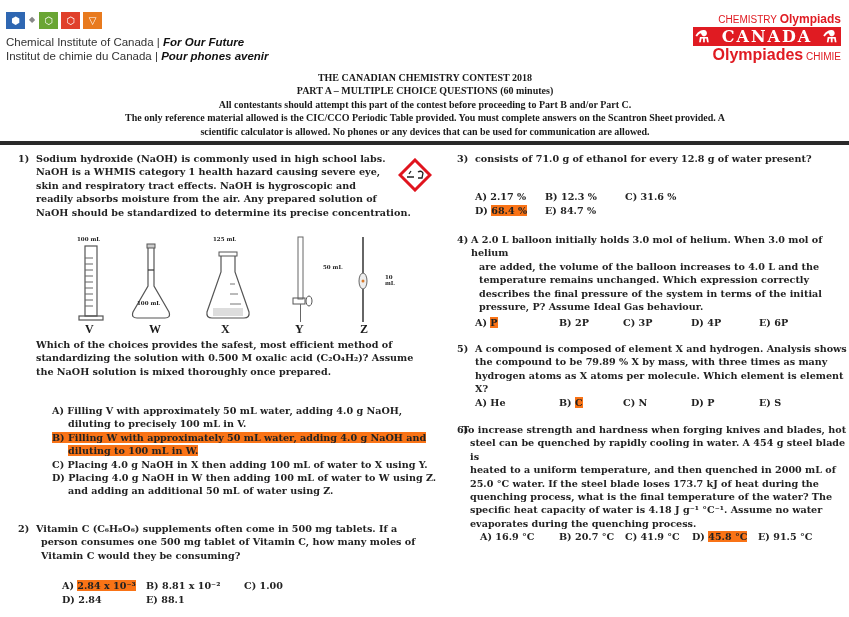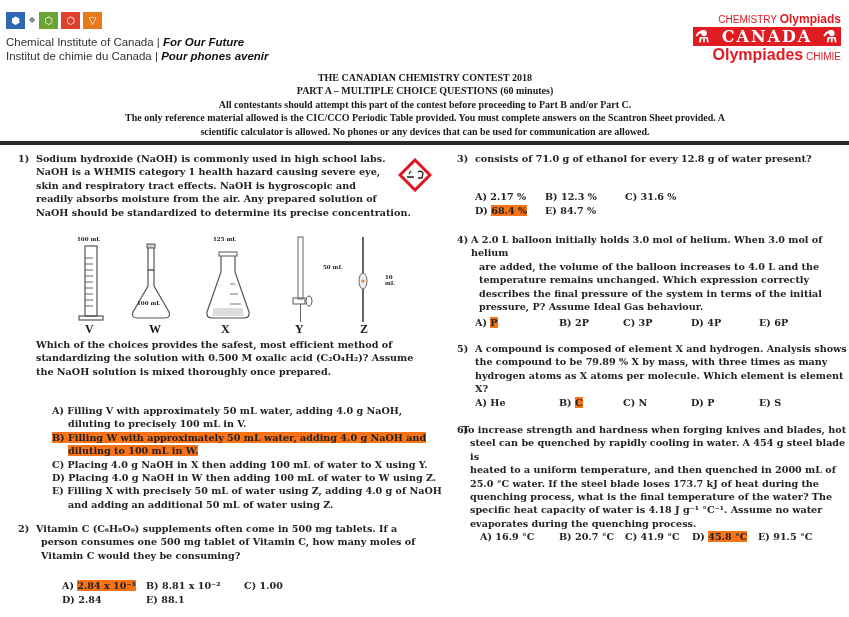--- a/index.html
+++ b/index.html
@@ -158,21 +158,20 @@
     <div><span class="hl">B)</span><span class="hl"> </span><span class="hl">Filling W with approximately 50 mL water, adding 4.0 g NaOH and</span></div>
     <div style="padding-left:16px;"><span class="hl">diluting to 100 mL in W.</span></div>
   </div>
   <div>
     <span>C)</span> <span>Placing 4.0 g NaOH in X then adding 100 mL of water to X using Y.</span>
   </div>
   <div>
     <span>D)</span> <span>Placing 4.0 g NaOH in W then adding 100 mL of water to W using Z.</span>
   </div>
   <div>
-    <div><span>E)</span> <span>Filling X with precisely 50 mL of water using Z, adding 4.0 g of NaOH</span></div>
     <div style="padding-left:16px;">and adding an additional 50 mL of water using Z.</div>
   </div>
 </div>
 
 <div class="abs q" style="left:18px; top:522px; width:410px;">
   <span class="num">2)</span>
   <div class="body">
     <div>Vitamin C (C₆H₈O₆) supplements often come in 500 mg tablets. If a</div>
     <div style="padding-left:5px;">person consumes one 500 mg tablet of Vitamin C, how many moles of</div>
     <div style="padding-left:5px;">Vitamin C would they be consuming?</div>

